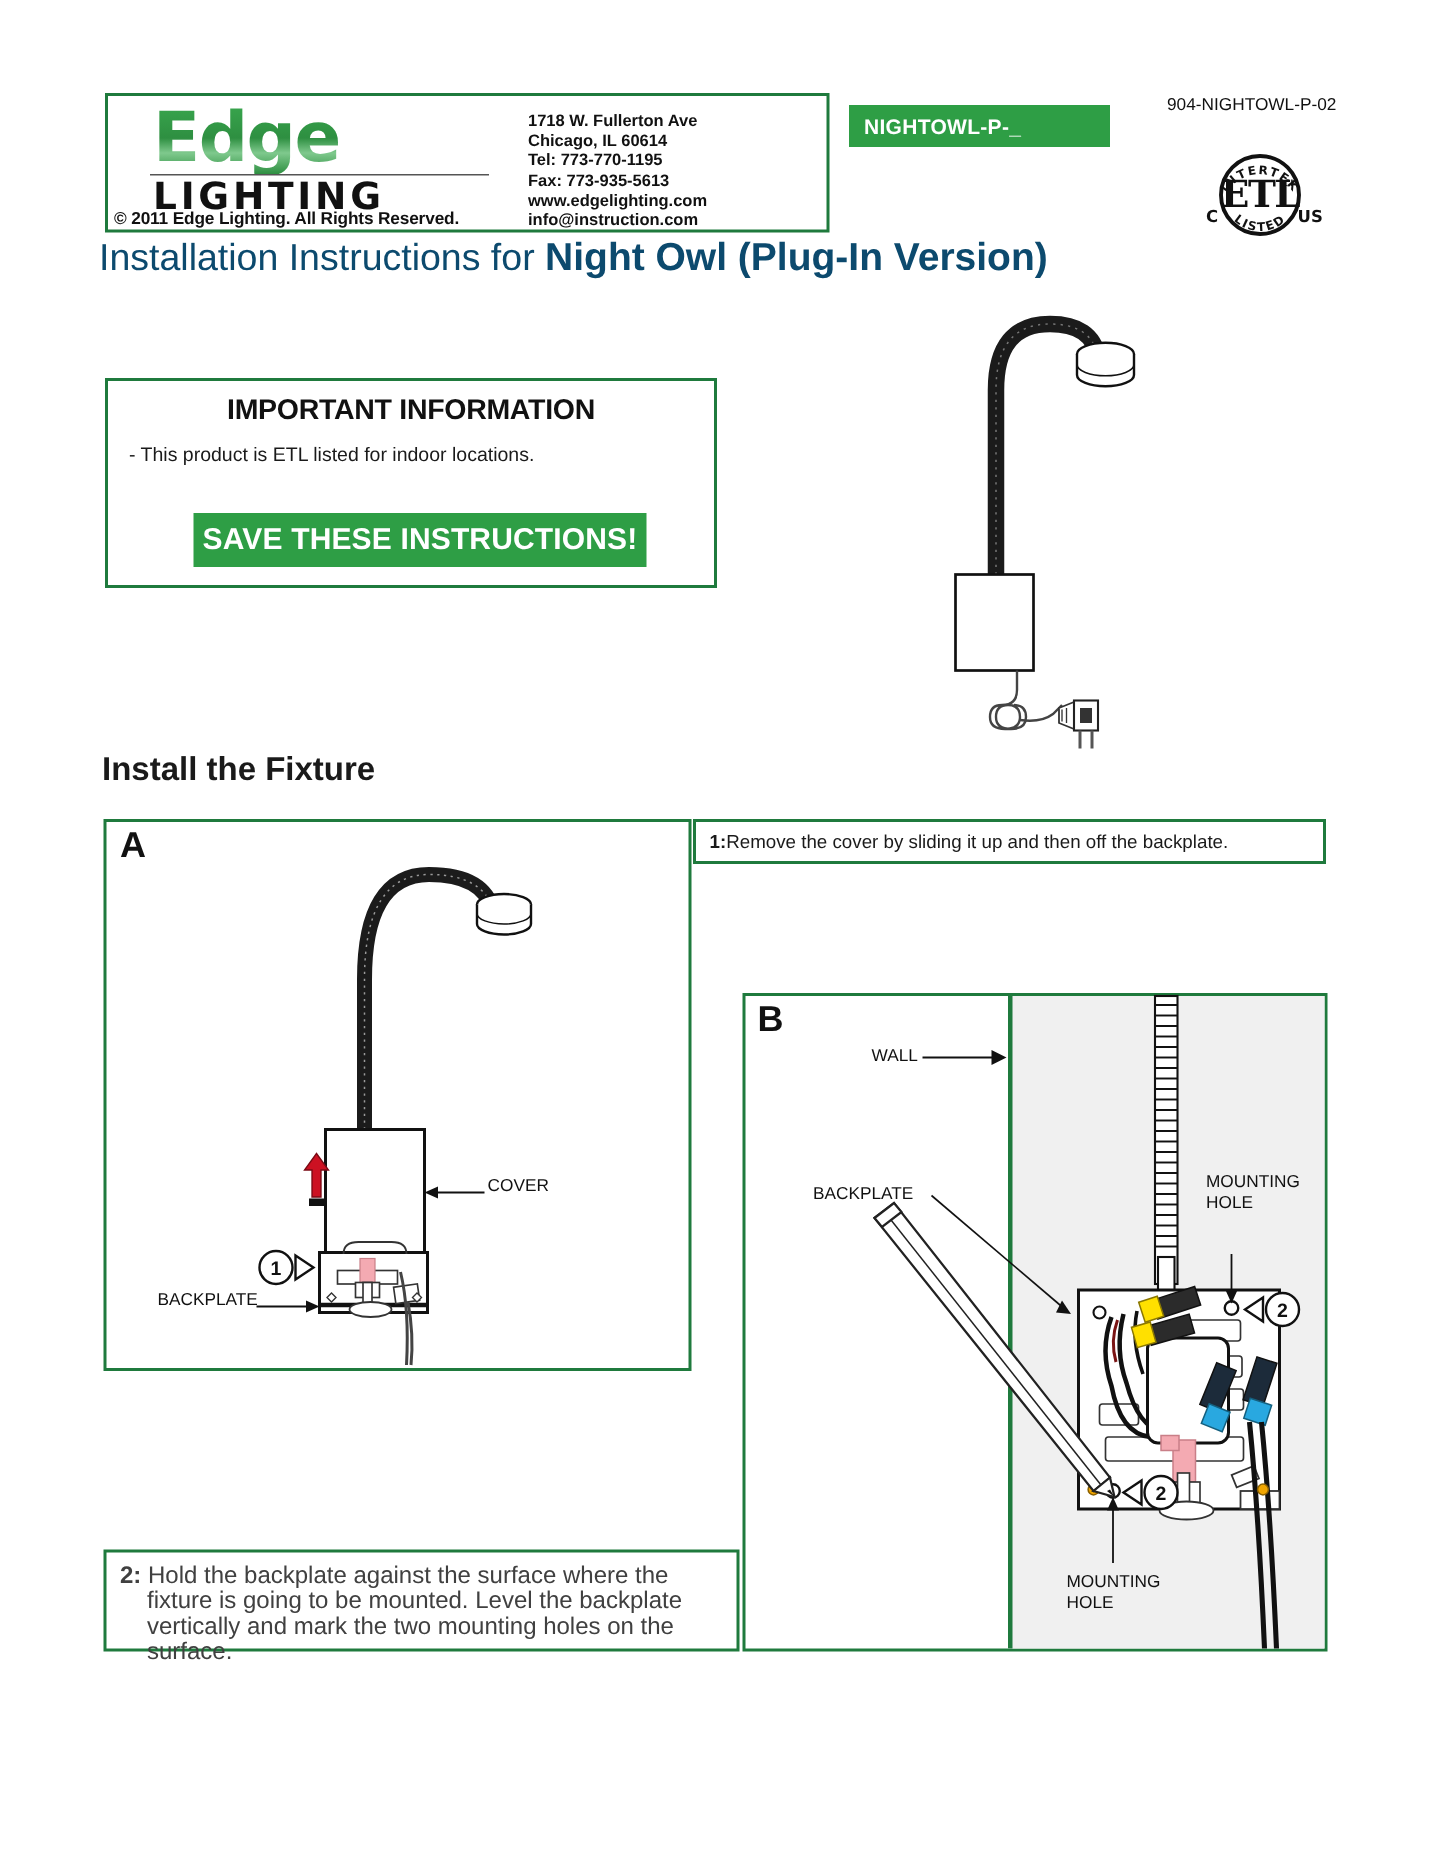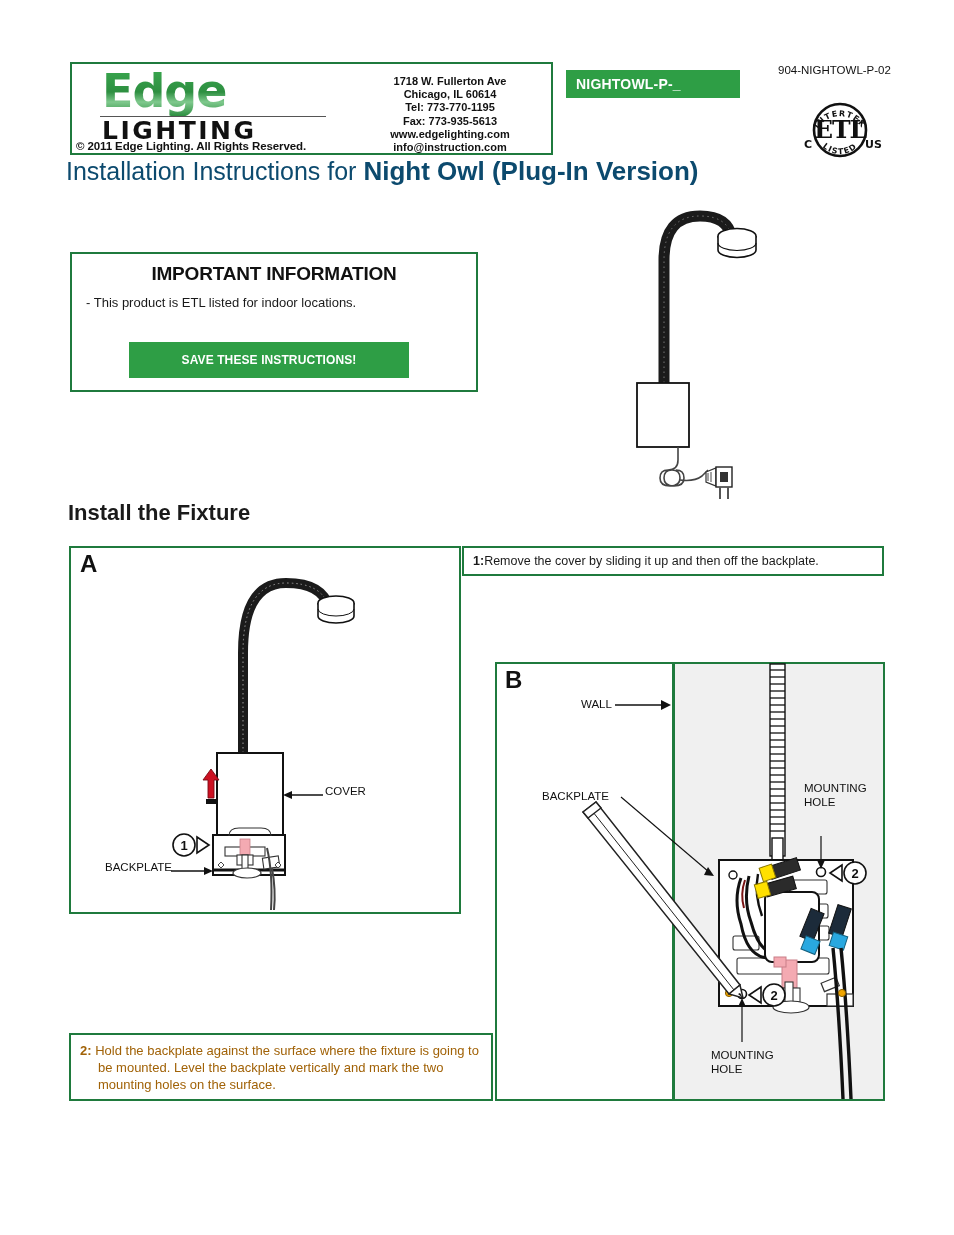--- a/index.html
+++ b/index.html
@@ -67,21 +67,21 @@
     font-size: 11.5px;
     font-weight: bold;
     color: #111;
     letter-spacing: -0.1px;
   }
   .addr {
     position: absolute;
     left: 280px;
     top: 11px;
     width: 196px;
-    text-align: center;
+    text-align: left;
     font-size: 11px;
     font-weight: bold;
     line-height: 13.2px;
     color: #111;
   }
 
   .code-badge {
     position: absolute;
     left: 566px;
     top: 70px;
@@ -150,25 +150,25 @@
   .info-list {
     margin: 8px 0 0 14px;
     font-size: 13px;
     line-height: 19px;
     color: #1a1a1a;
   }
   .save-btn {
     position: absolute;
     left: 57px;
     bottom: 12px;
-    width: 280px;
+    width: 302px;
     height: 36px;
     background: #2e9e45;
     color: #fff;
-    font-size: 12px;
+    font-size: 20px;
     font-weight: bold;
     display: flex;
     align-items: center;
     justify-content: center;
     letter-spacing: 0.1px;
     text-align: center;
   }
 
   
   .hero-illus {
@@ -226,23 +226,23 @@
   .step2-box {
     position: absolute;
     left: 69px;
     top: 1033px;
     width: 424px;
     height: 68px;
     border: 2px solid #1f7a3d;
     box-sizing: border-box;
     background: #fff;
     padding: 7px 8px 0 9px;
-    font-size: 13px;
+    font-size: 16px;
     line-height: 17px;
-    color: #a16207;
+    color: #404040;
   }
   .step-num { font-weight: bold; }
   .step2-text { display: block; padding-left: 18px; text-indent: -18px; }
 
   
   .panel-b {
     position: absolute;
     left: 495px;
     top: 662px;
     width: 390px;

